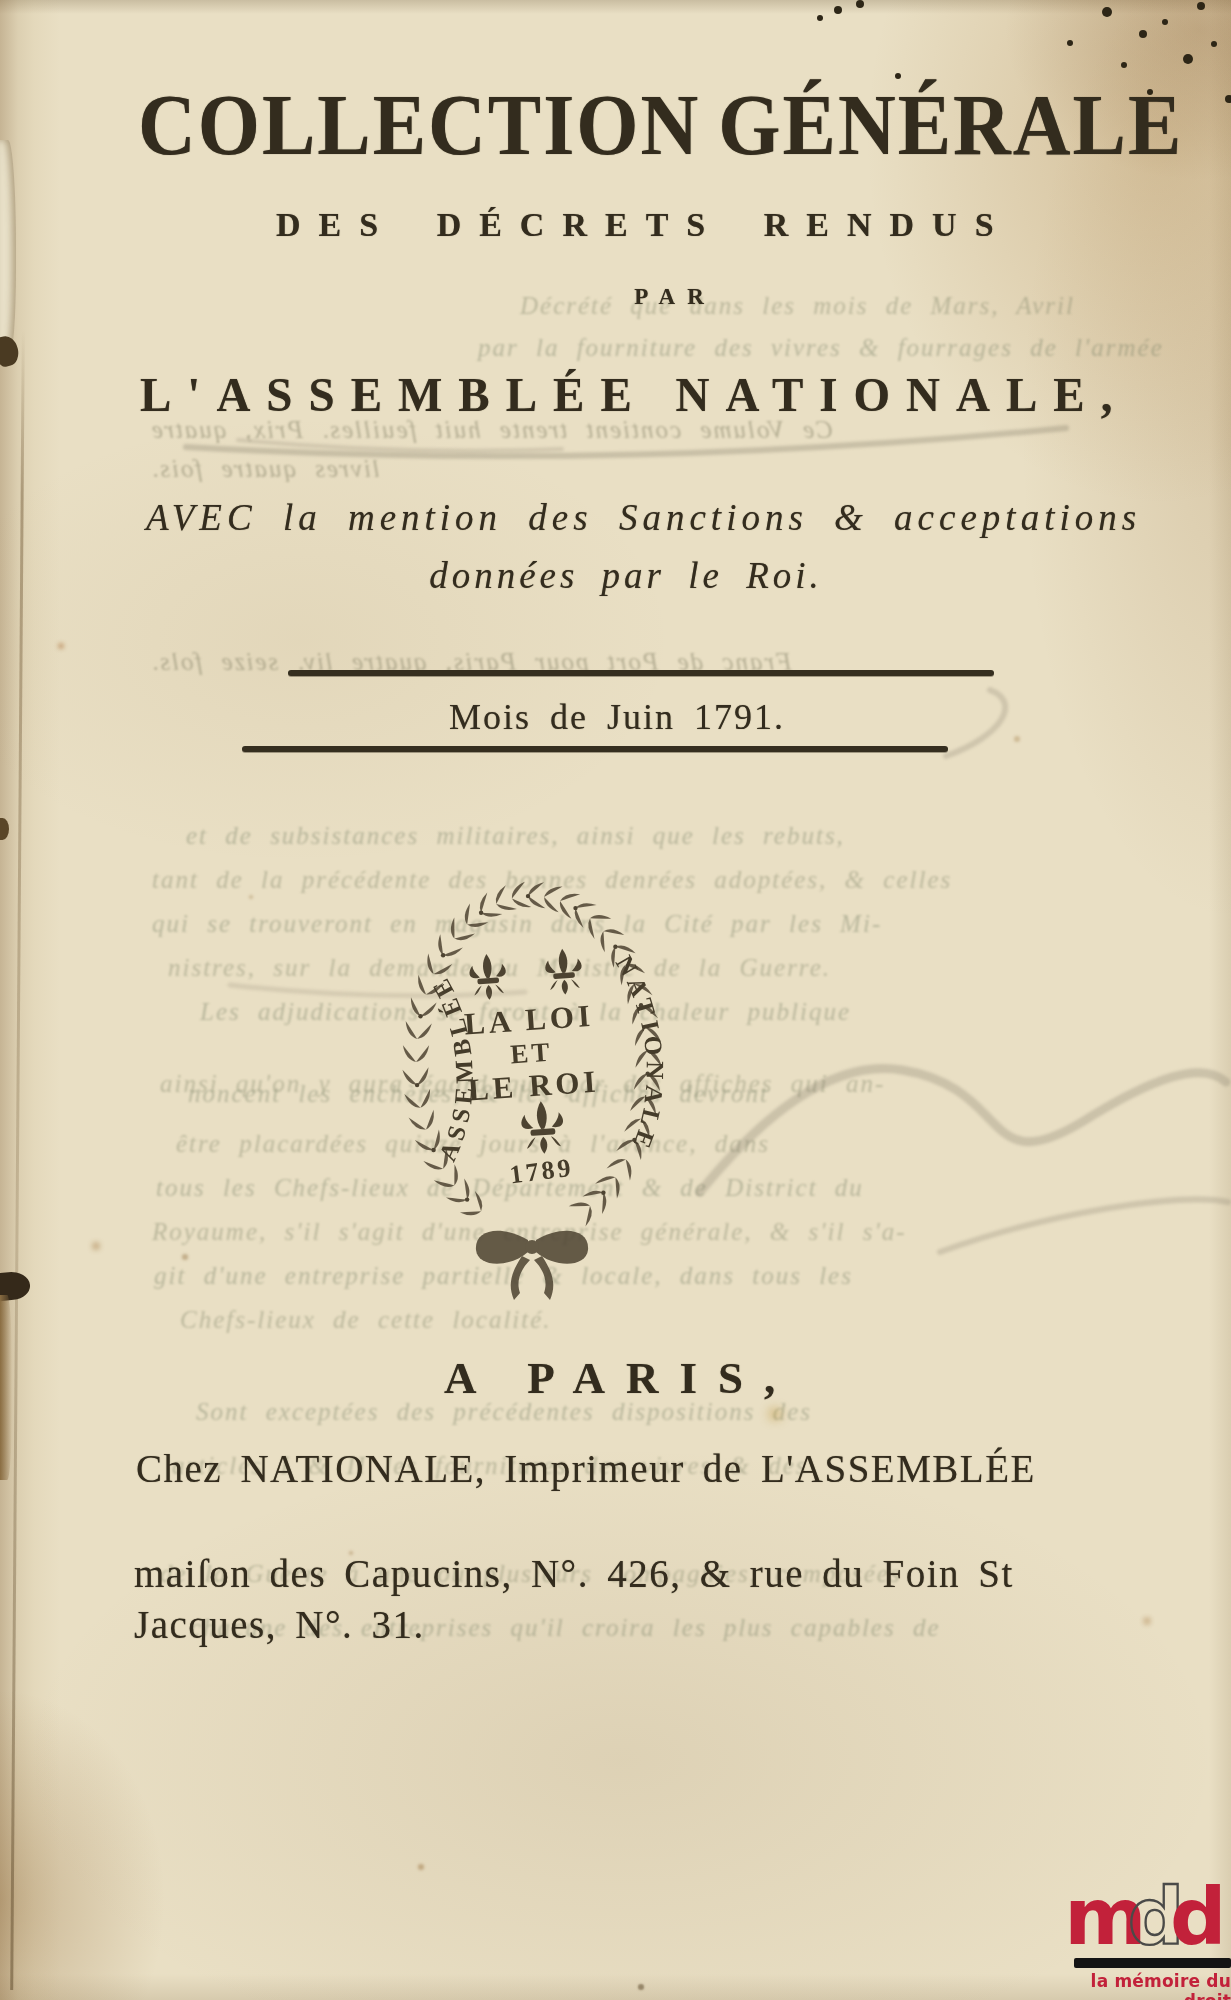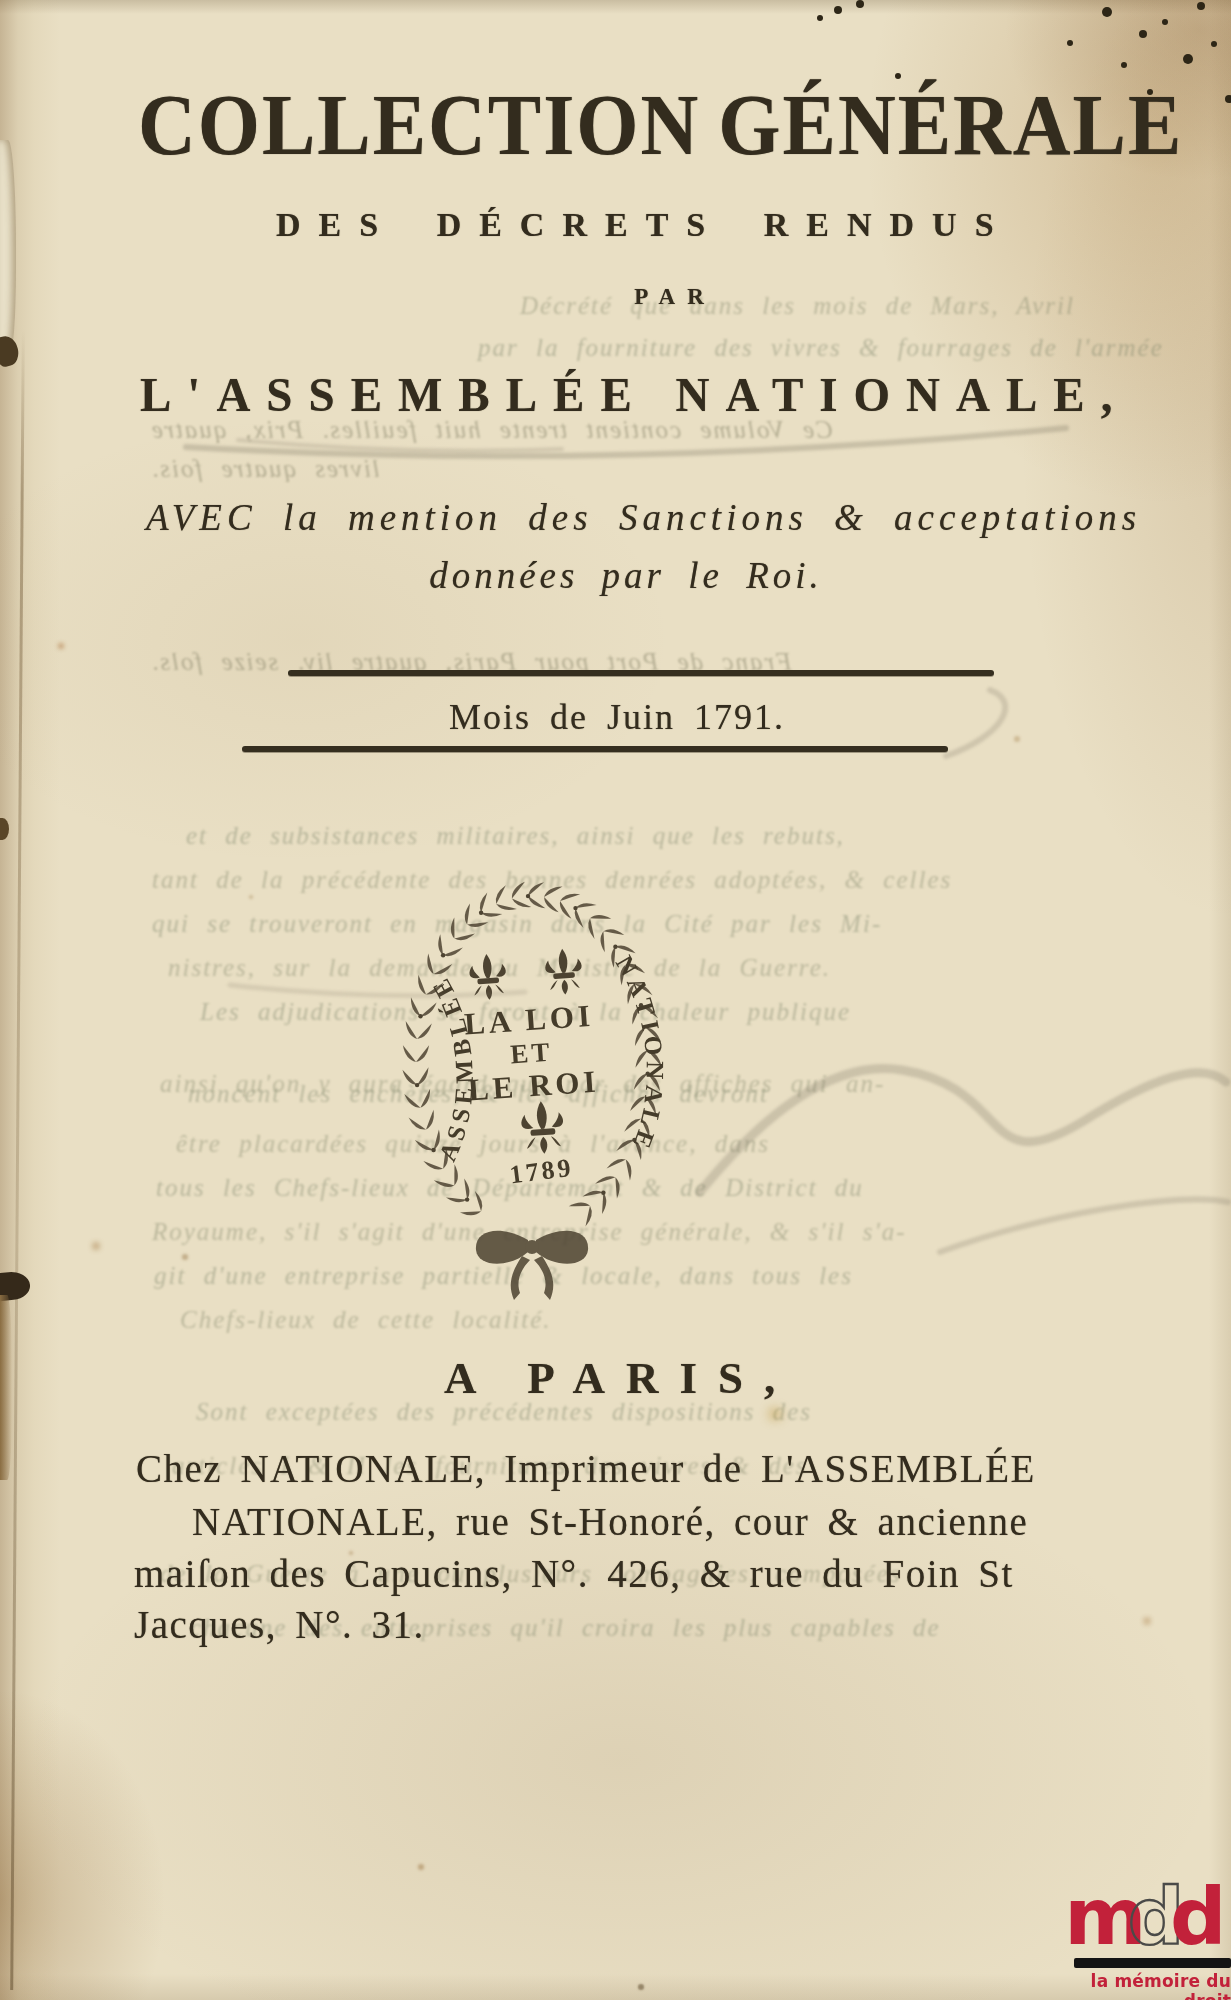--- a/index.html
+++ b/index.html
@@ -237,21 +237,20 @@
       </text>
       <text x="160" y="168" text-anchor="middle" font-size="31" letter-spacing="4">LA LOI</text>
       <text x="160" y="200" text-anchor="middle" font-size="27" letter-spacing="3">ET</text>
       <text x="160" y="234" text-anchor="middle" font-size="31" letter-spacing="4">LE ROI</text>
       <text x="162" y="318" text-anchor="middle" font-size="26" letter-spacing="3" transform="rotate(-3 162 312)">1789</text>
     </g>
   </svg>
 
   <div class="print t-paris">A PARIS,</div>
   <div class="print imp" style="left:136px;top:1446px;">Chez NATIONALE, Imprimeur de L'ASSEMBLÉE</div>
-  <div class="print imp" style="left:192px;top:1499px;">NATIONALE, rue St-Honoré, cour &amp; ancienne</div>
   <div class="print imp" style="left:134px;top:1551px;">maiſon des Capucins, N°. 426, &amp; rue du Foin St</div>
   <div class="print imp" style="left:134px;top:1602px;">Jacques, N°. 31.</div>
 
   <svg class="abs scuffs" viewBox="0 0 1231 2000">
     <g fill="none" stroke="#7e7663" stroke-linecap="round">
       <path d="M186,447 Q620,472 1066,428" stroke-width="6" opacity="0.30"></path>
       <path d="M238,440 Q400,455 562,449" stroke-width="4" opacity="0.22"></path>
       <path d="M700,1192 C760,1118 832,1058 902,1070 C1012,1088 982,1182 1082,1122 C1152,1078 1202,1060 1226,1082" stroke-width="9" opacity="0.28"></path>
       <path d="M940,1252 C1050,1212 1182,1192 1228,1202" stroke-width="6" opacity="0.24"></path>
       <path d="M946,756 C1002,736 1022,702 990,690" stroke-width="6" opacity="0.24"></path>

